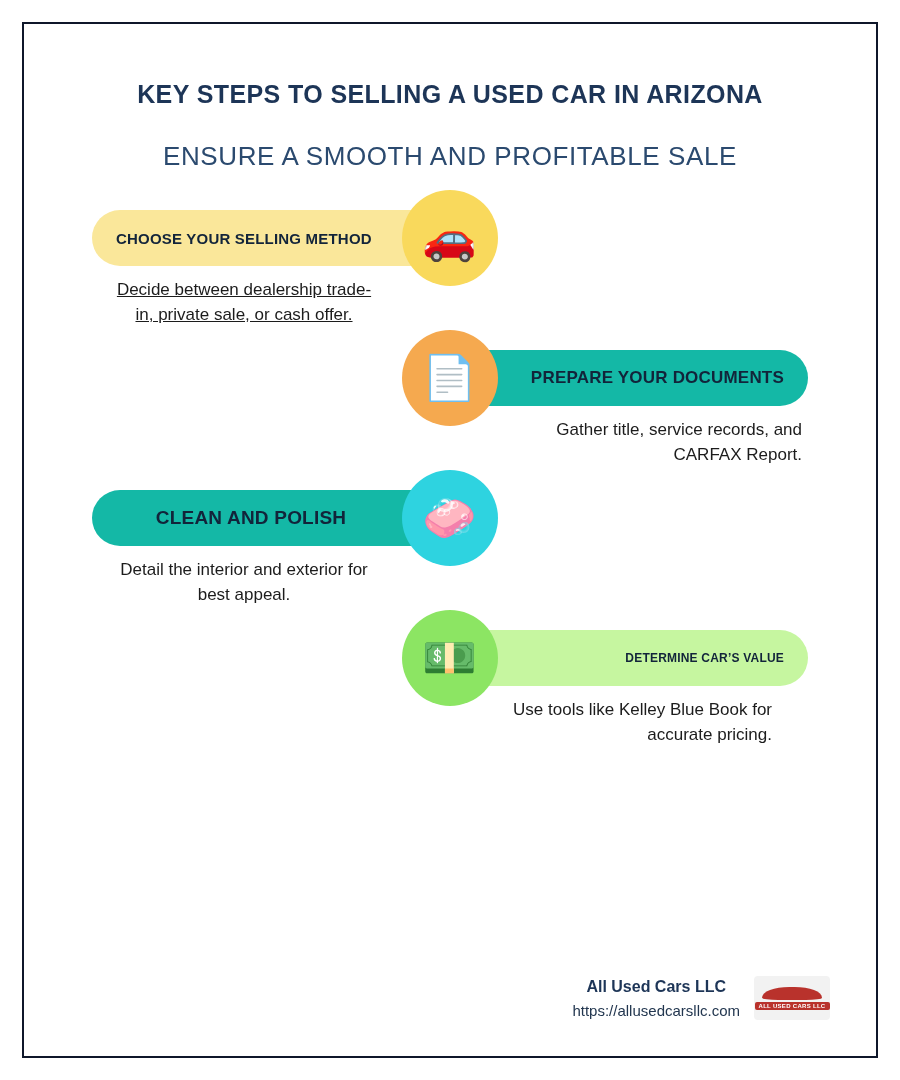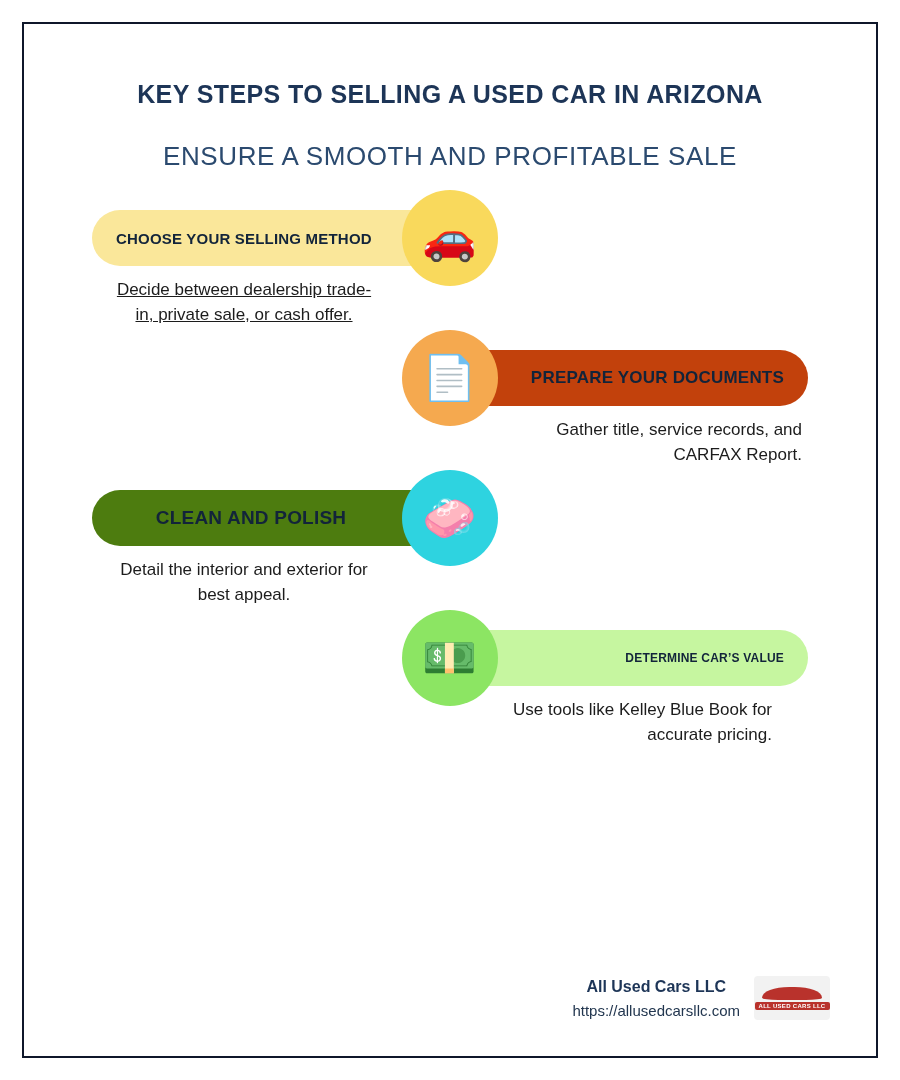--- a/index.html
+++ b/index.html
@@ -185,31 +185,31 @@
         <div class="pill" style="top:10px; background:#fae79a;">
           <span class="pill-label">CHOOSE YOUR SELLING METHOD</span>
         </div>
         <div class="circle" style="top:-10px; background:#f9d95c;">
           <span>🚗</span>
         </div>
         <div class="desc" style="top:78px;text-decoration:underline;">Decide between dealership trade-in, private sale, or cash offer.</div>
       </div>
 
       <div class="step right">
-        <div class="pill" style="top:10px; background:#c2410c;">
+        <div class="pill" style="top:10px; background:#14b8a6;">
           <span class="pill-label">PREPARE YOUR DOCUMENTS</span>
         </div>
         <div class="circle" style="top:-10px; background:#f5a94f;">
           <span>📄</span>
         </div>
         <div class="desc" style="top:78px; width:290px;">Gather title, service records, and CARFAX Report.</div>
       </div>
 
       <div class="step left">
-        <div class="pill" style="top:10px; background:#4d7c0f;">
+        <div class="pill" style="top:10px; background:#14b8a6;">
           <span class="pill-label" style="font-size:19px; width:100%; text-align:center;">CLEAN AND POLISH</span>
         </div>
         <div class="circle" style="top:-10px; background:#2ed3e0;">
           <span>🧼</span>
         </div>
         <div class="desc" style="top:78px;">Detail the interior and exterior for best appeal.</div>
       </div>
 
       <div class="step right">
         <div class="pill" style="top:10px; background:#c6f6a0;">

